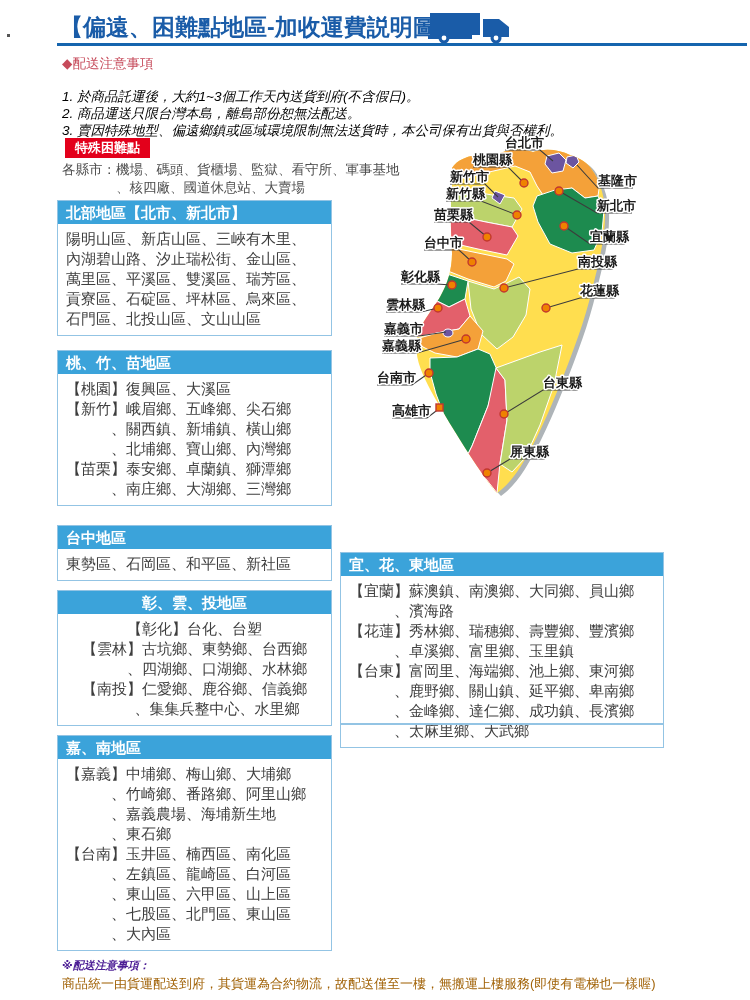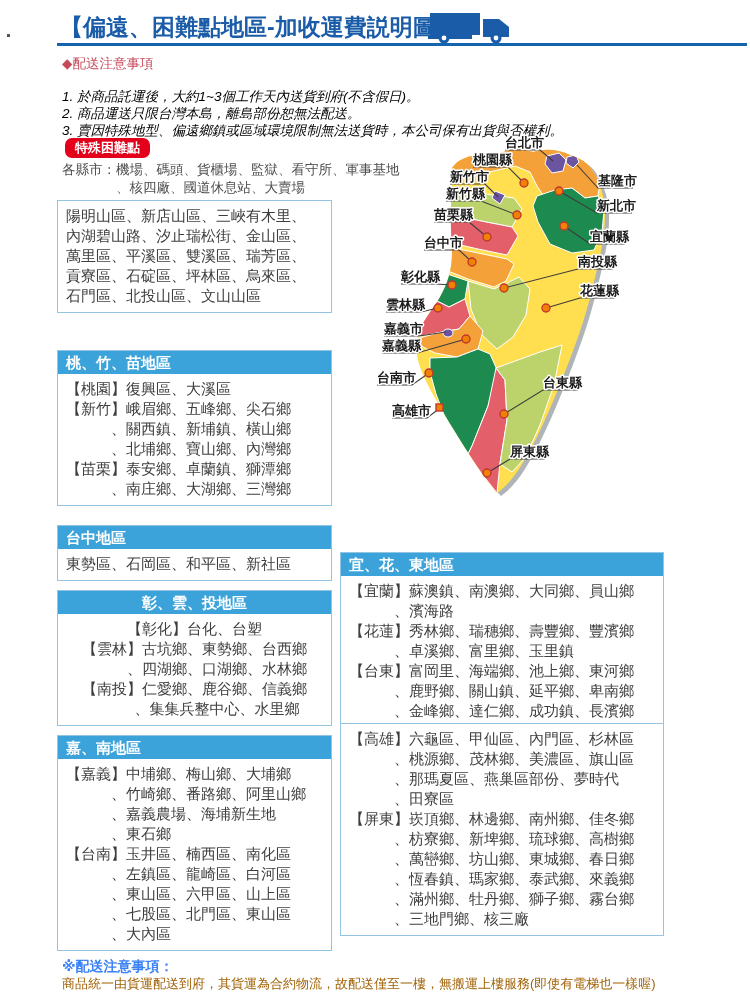--- a/index.html
+++ b/index.html
@@ -18,37 +18,37 @@
   .stray-mark{left:7px;top:34px;width:3px;height:3px;background:#555;}
   
   .delivery-heading{left:62px;top:55px;font-size:13.5px;color:#C64A5A;font-weight:normal;}
   .delivery-items{
     left:62px;top:88px;font-size:13.5px;color:#000000;line-height:17px;
     white-space:pre-wrap;width:660px;font-style:italic;
   }
   
   .special-badge{
     left:65px;top:138px;background:#E3001B;color:#fff;font-size:13px;font-weight:bold;
-    padding:2px 10px;line-height:16px;border-radius:7px;
+    padding:2px 10px;line-height:16px;
   }
   .special-lines{
     left:62px;top:161px;font-size:13.5px;color:#4D4D4D;line-height:18px;white-space:pre-wrap;
   }
   
   .box{position:absolute;border:1px solid #93C4E4;background:#fff;}
   .box-header{
     background:#3BA3DA;color:#ffffff;font-weight:bold;font-size:15px;
     padding:2px 8px;line-height:19px;white-space:nowrap;
   }
   .box-body{
     padding:5px 8px 6px 8px;font-size:15px;line-height:20px;color:#3E3E3E;
     white-space:pre-wrap;letter-spacing:0px;
   }
   
-  .footer-heading{left:62px;top:958px;font-size:14px;color:#3b82f6;font-weight:bold;}
+  .footer-heading{left:62px;top:958px;font-size:11px;color:#4c1d95;font-weight:bold;font-style:italic;}
   .footer-text{left:62px;top:975px;font-size:13px;color:#a16207;white-space:nowrap;}
   
   .map-wrap{left:368px;top:128px;width:376px;height:386px;}
   .map-label{font-size:13px;font-weight:bold;fill:#1b1b1b;
     paint-order:stroke;stroke:#ffffff;stroke-width:3px;stroke-linejoin:round;}
   .leader{fill:none;stroke:#3c3c3c;stroke-width:1.1;}
   .region{stroke:#ffffff;stroke-width:1;}
   .dot{fill:#EF8200;stroke:#C2372F;stroke-width:1.4;}
 </style>
 </head>
@@ -73,20 +73,21 @@
 <div class="abs delivery-heading">◆配送注意事項</div>
 <div class="abs delivery-items">1. 於商品託運後，大約1~3個工作天內送貨到府(不含假日)。
 2. 商品運送只限台灣本島，離島部份恕無法配送。
 3. 賣因特殊地型、偏遠鄉鎮或區域環境限制無法送貨時，本公司保有出貨與否權利。</div>
 
 <div class="abs special-badge">特殊困難點</div>
 <div class="abs special-lines">各縣市：機場、碼頭、貨櫃場、監獄、看守所、軍事基地
 　　　　、核四廠、國道休息站、大賣場</div>
 
 <div class="box" style="left:57px;top:200px;width:273px;">
+  <div class="box-header">北部地區【北市、新北市】</div>
   <div class="box-body">陽明山區、新店山區、三峽有木里、
 內湖碧山路、汐止瑞松街、金山區、
 萬里區、平溪區、雙溪區、瑞芳區、
 貢寮區、石碇區、坪林區、烏來區、
 石門區、北投山區、文山山區</div>
 </div>
 
 <div class="box" style="left:57px;top:350px;width:273px;">
   <div class="box-header">桃、竹、苗地區</div>
   <div class="box-body">【桃園】復興區、大溪區
@@ -130,30 +131,20 @@
 　　　、濱海路
 【花蓮】秀林鄉、瑞穗鄉、壽豐鄉、豐濱鄉
 　　　、卓溪鄉、富里鄉、玉里鎮
 【台東】富岡里、海端鄉、池上鄉、東河鄉
 　　　、鹿野鄉、關山鎮、延平鄉、卑南鄉
 　　　、金峰鄉、達仁鄉、成功鎮、長濱鄉
 　　　、太麻里鄉、大武鄉</div>
 </div>
 
 <div class="box" style="left:340px;top:723px;width:322px;">
-  <div class="box-body">【高雄】六龜區、甲仙區、內門區、杉林區
-　　　、桃源鄉、茂林鄉、美濃區、旗山區
-　　　、那瑪夏區、燕巢區部份、夢時代
-　　　、田寮區
-【屏東】崁頂鄉、林邊鄉、南州鄉、佳冬鄉
-　　　、枋寮鄉、新埤鄉、琉球鄉、高樹鄉
-　　　、萬巒鄉、坊山鄉、東城鄉、春日鄉
-　　　、恆春鎮、瑪家鄉、泰武鄉、來義鄉
-　　　、滿州鄉、牡丹鄉、獅子鄉、霧台鄉
-　　　、三地門鄉、核三廠</div>
 </div>
 
 <svg class="abs map-wrap" viewBox="368 128 376 386">
   <defs>
     <clipPath id="twclip">
       <path d="M452,168 C458,158 476,152 494,156 C504,150 520,147 533,152 C546,148 560,150 570,155 C580,158 588,163 592,170 C598,178 604,192 605,210 C606,235 599,262 592,290 C585,320 573,352 561,382 C549,412 535,444 521,466 C513,479 503,489 497,493 C490,486 479,469 469,454 C457,435 442,411 431,391 C421,372 414,356 417,339 C420,323 432,311 440,297 C448,283 452,269 452,253 C451,233 450,211 452,191 Z"></path>
     </clipPath>
   </defs>
 
   <path transform="translate(4,3)" fill="#AEB4B8" d="M452,168 C458,158 476,152 494,156 C504,150 520,147 533,152 C546,148 560,150 570,155 C580,158 588,163 592,170 C598,178 604,192 605,210 C606,235 599,262 592,290 C585,320 573,352 561,382 C549,412 535,444 521,466 C513,479 503,489 497,493 C490,486 479,469 469,454 C457,435 442,411 431,391 C421,372 414,356 417,339 C420,323 432,311 440,297 C448,283 452,269 452,253 C451,233 450,211 452,191 Z"></path>

